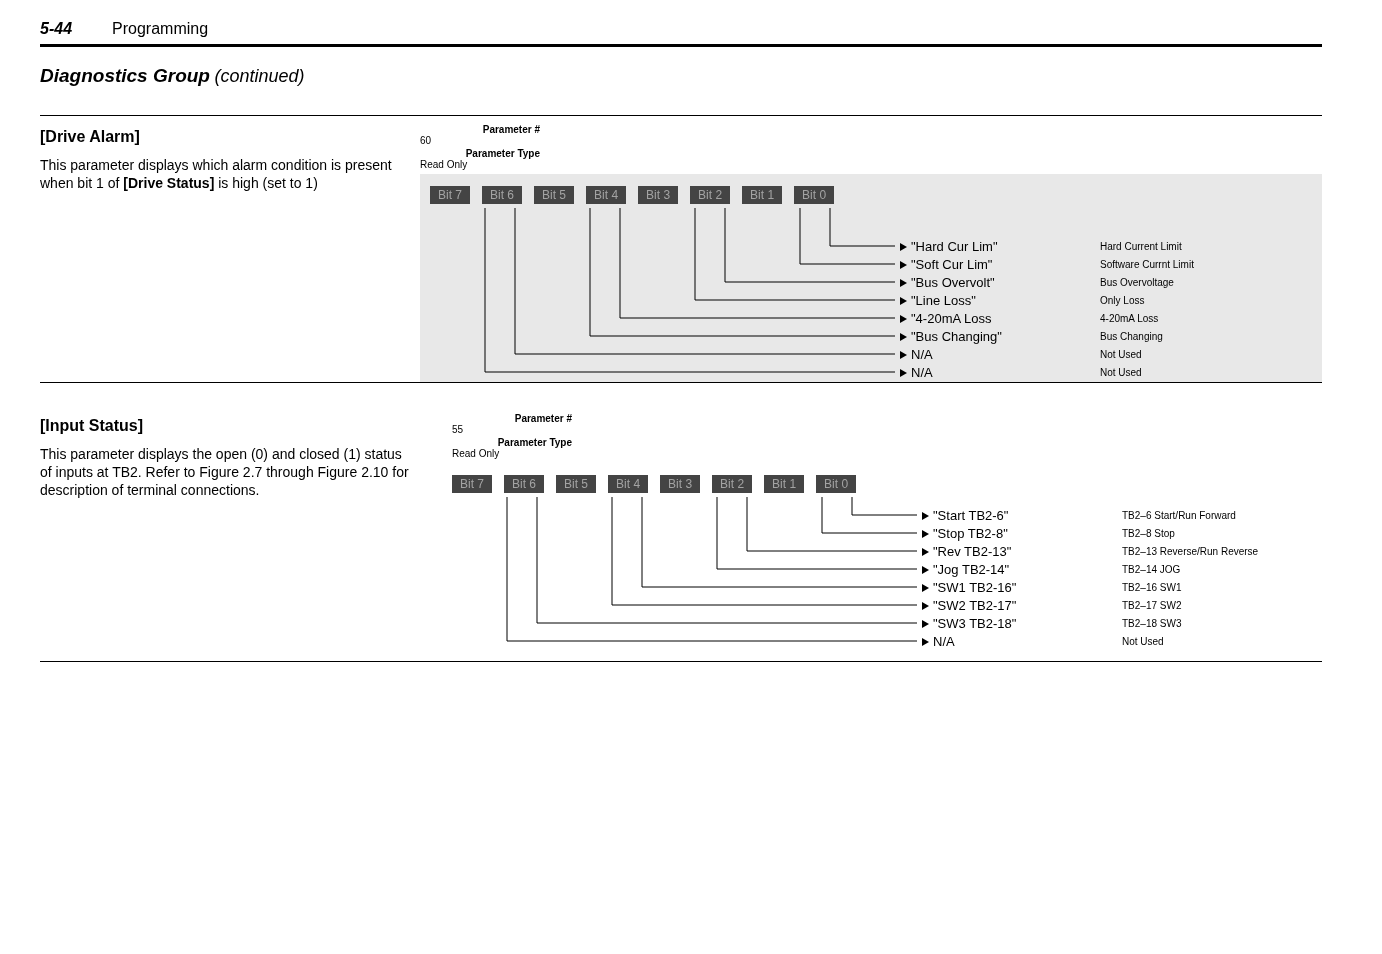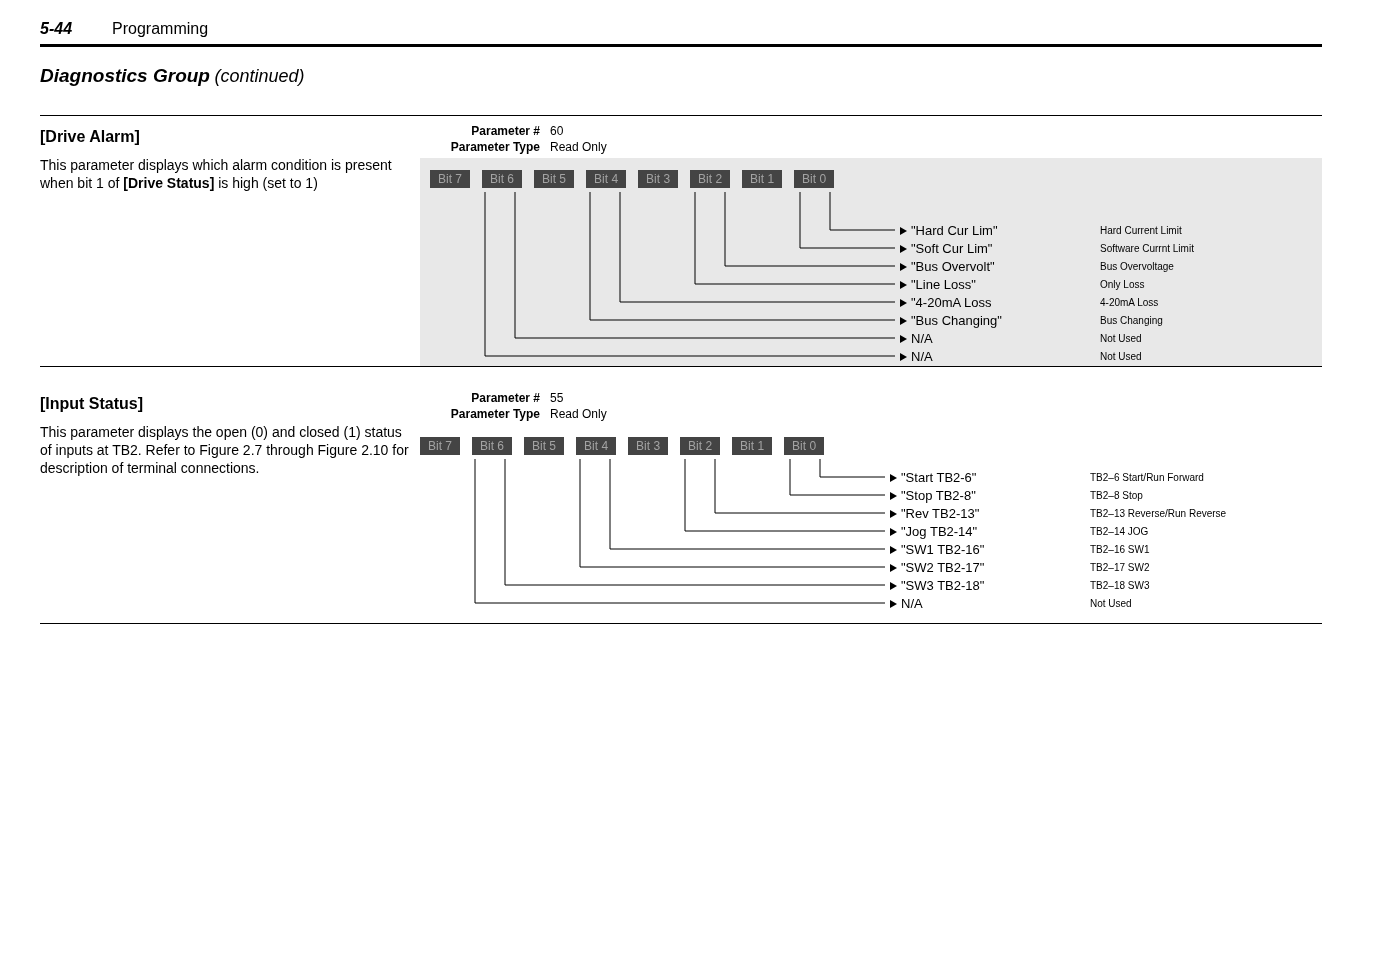--- a/index.html
+++ b/index.html
@@ -60,22 +60,23 @@
   font-weight: bold;
   margin-bottom: 10px;
   margin-top: 4px;
 }
 .param-desc {
   font-size: 14px;
   line-height: 1.3;
 }
 .meta-row {
   display: flex;
-  font-size: 12px;
+  font-size: 10px;
   margin-bottom: 2px;
+  flex-direction: column;
 }
 .meta-label {
   width: 120px;
   text-align: right;
   font-weight: bold;
   padding-right: 10px;
 }
 .greybox {
   background: #e8e8e8;
   padding: 12px 10px 4px 10px;
@@ -233,21 +234,21 @@
           <div>4-20mA Loss</div>
           <div>Bus Changing</div>
           <div>Not Used</div>
           <div>Not Used</div>
         </div>
       </div>
     </div>
   </div>
 </div>
 
-<div class="section" style="margin-top:24px;">
+<div class="section" style="margin-top:30px;gap:32px;">
   <div class="left">
     <div class="param-name">[Input Status]</div>
     <div class="param-desc">This parameter displays the open (0) and closed (1) status of inputs at TB2.  Refer to Figure 2.7 through Figure 2.10 for description of terminal connections.</div>
   </div>
   <div class="right">
     <div class="meta-row">
       <div class="meta-label">Parameter #</div>
       <div>55</div>
     </div>
     <div class="meta-row">

